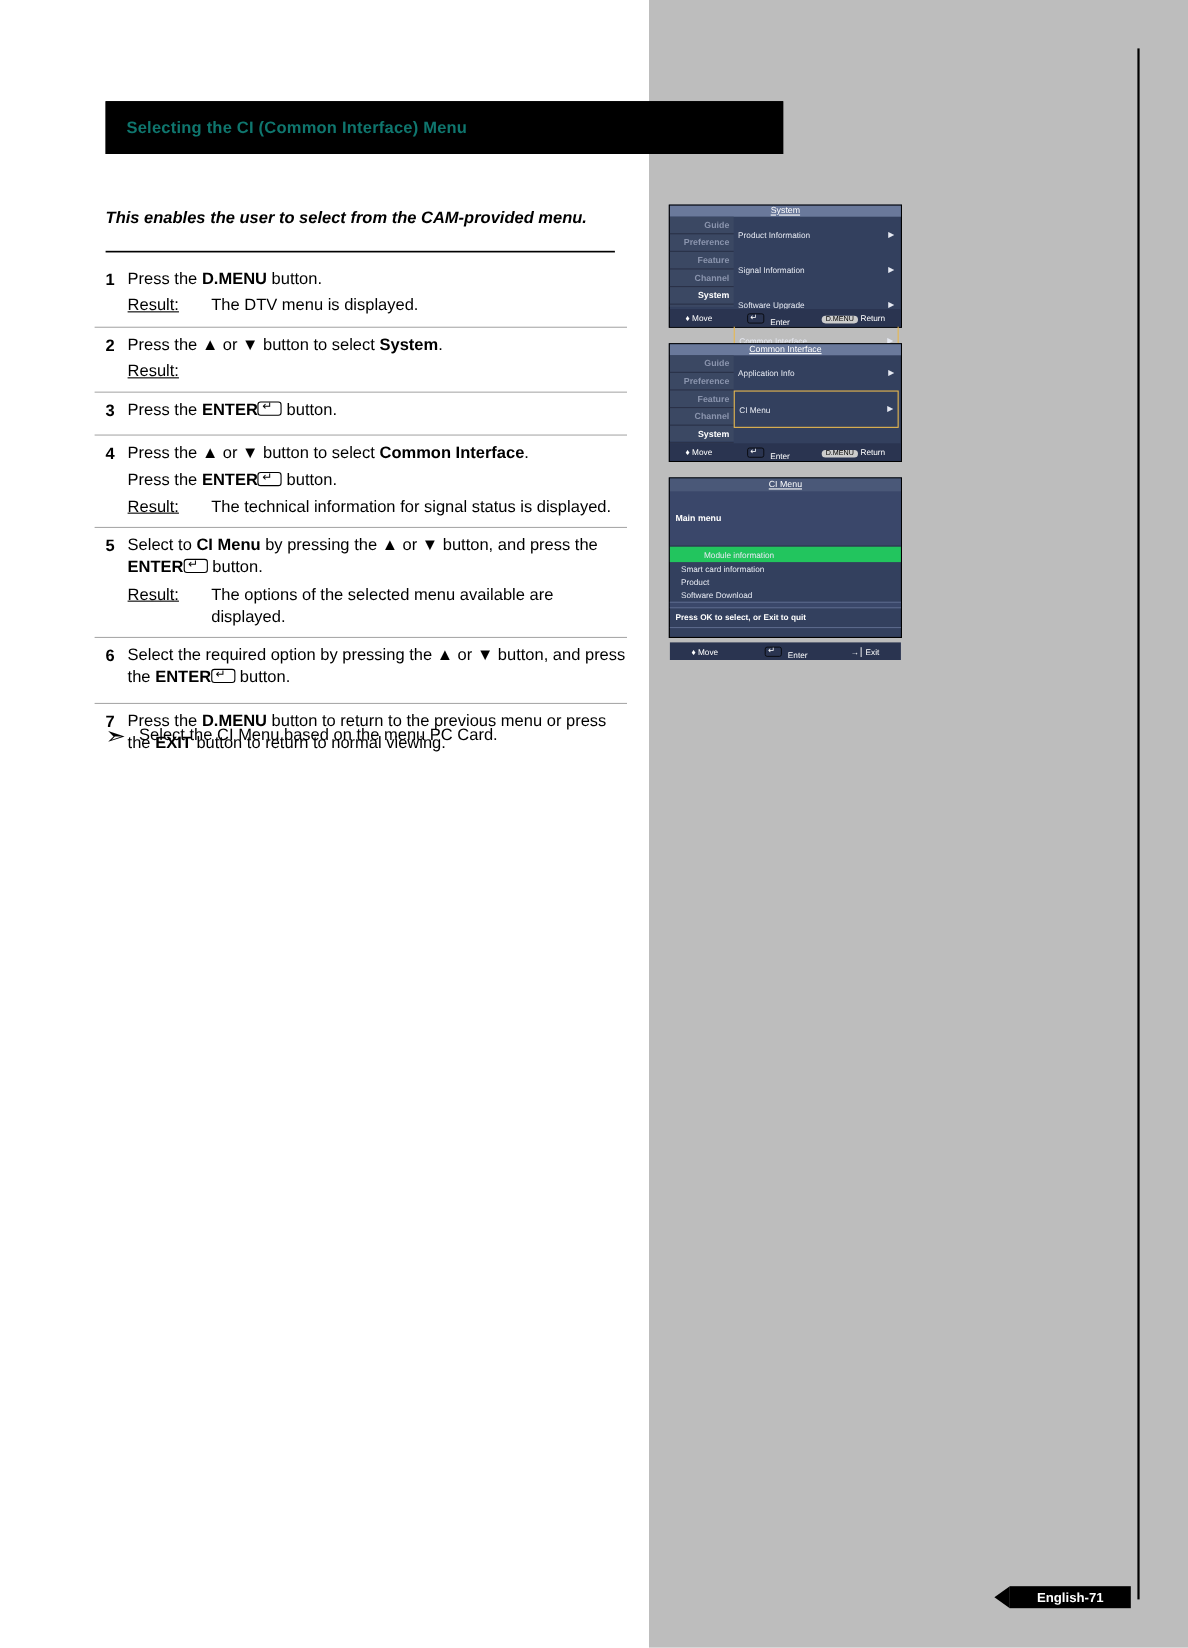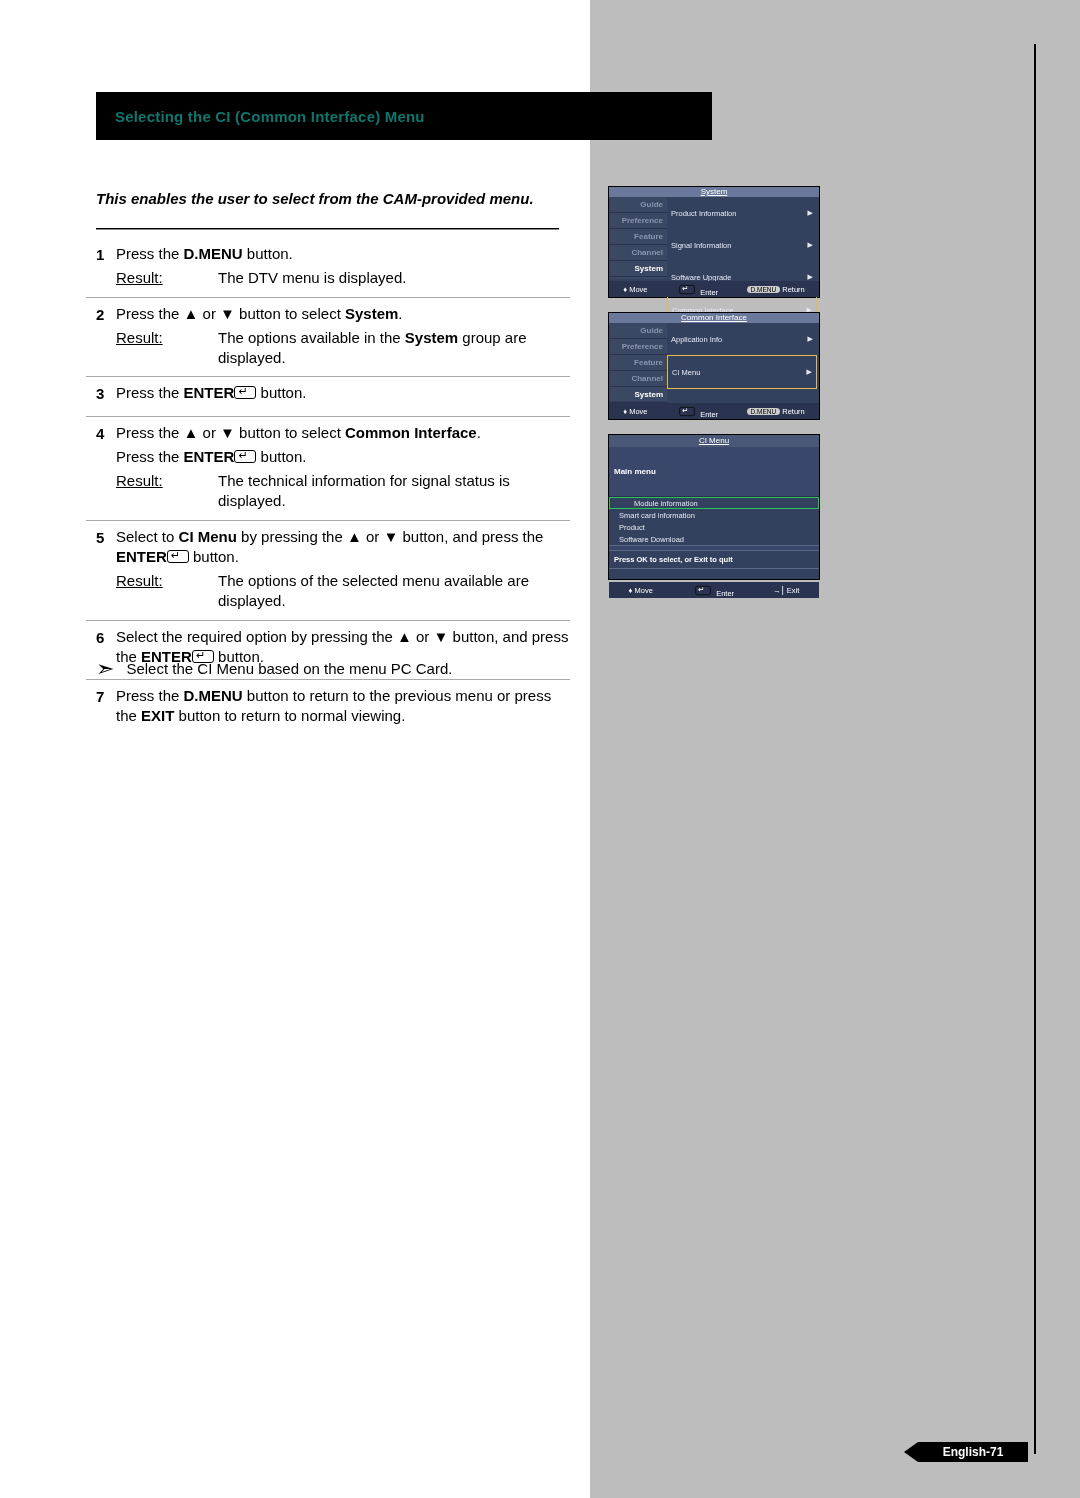--- a/index.html
+++ b/index.html
@@ -10,21 +10,21 @@
   .header-box { position: absolute; left: 96px; top: 92px; width: 616px; height: 48px; border: 1px solid #000; background: #000; display: flex; align-items: center; padding-left: 18px; }
   .header-box h1 { color: #0f766e; font-size: 15px; font-weight: bold; letter-spacing: 0.2px; }
   .intro { position: absolute; left: 96px; top: 190px; font-size: 15px; font-style: italic; font-weight: bold; color: #000; }
   .hr-top { position: absolute; left: 96px; top: 228px; width: 463px; height: 2px; background: linear-gradient(to bottom, #000 60%, #888 60%); }
   .steps { position: absolute; left: 86px; top: 238px; width: 484px; font-size: 15px; color: #000; line-height: 1.35; }
   .step { display: flex; padding: 6px 0 8px 0; border-bottom: 1px solid #aaa; }
   .step:last-child { border-bottom: none; }
   .step .num { width: 30px; font-weight: bold; padding-top: 1px; padding-left: 10px; }
   .step .body { flex: 1; }
   .step .row1 { margin-bottom: 4px; }
-  .result-line { display: flex; gap: 26px; }
+  .result-line { display: flex; }
   .result-label { width: 76px; text-decoration: underline; }
   .result-text { flex: 1; }
   .bold { font-weight: bold; }
   .enter-glyph { display: inline-block; width: 22px; height: 13px; border: 1px solid #000; border-radius: 3px; position: relative; top: 1px; }
   .enter-glyph::after { content: "↵"; position: absolute; left: 3px; top: -3px; font-size: 11px; }
   .note { position: absolute; left: 96px; top: 660px; width: 470px; display: flex; align-items: flex-start; gap: 12px; font-size: 15px; }
   .note-arrow { font-size: 22px; line-height: 0.8; }
   
   .osd { position: absolute; background: #33405e; color: #fff; font-size: 9px; border: 1px solid #000; }
   .osd-title-bar { position: absolute; top: 0; left: 0; right: 0; height: 10px; background: #6a799b; text-align: center; font-size: 8px; color: #fff; line-height: 10px; text-decoration: underline; }
@@ -34,21 +34,21 @@
   .osd-side .tab.dim { color: #8a94ad; }
   .osd-content { position: absolute; left: 58px; right: 2px; top: 10px; bottom: 18px; }
   .osd-content .row { height: 13px; display: flex; align-items: center; padding: 16px 4px; font-size: 7.5px; color: #e6e9f2; justify-content: space-between; }
   .osd-content .row .arr { font-size: 7px; }
   .osd-content .row.hl { border: 1px solid #e8b84f; height: 12px; }
   .osd-footer { position: absolute; left: 0; right: 0; bottom: 0; height: 16px; background: #2a3450; display: flex; align-items: center; justify-content: space-around; font-size: 7.5px; color: #fff; }
   .osd-footer .pill { display: inline-block; background: #ccc; color: #000; border-radius: 6px; padding: 0 4px; font-size: 6.5px; margin-right: 2px; }
   .osd3-header { height: 12px; text-align: center; font-size: 8px; text-decoration: underline; line-height: 12px; background: #4a5878; }
   .osd3-sub { padding: 20px 5px; font-size: 8px; font-weight: bold; color: #fff; background: #3a476a; border-bottom: 1px solid #2a3148; }
   .osd3-item { height: 12px; padding: 0 10px; font-size: 7.5px; color: #e6e9f2; display: flex; align-items: center; }
-  .osd3-item.hl { border: 1px solid #22c55e; padding-left: 24px; }
+  .osd3-item.hl { border: 7px solid #22c55e; padding-left: 24px; }
   .osd3-gap { height: 6px; background: #3a476a; border-top: 1px solid #5a688a; border-bottom: 1px solid #5a688a; }
   .osd3-prompt { padding: 4px 5px; font-size: 7.5px; color: #fff; font-weight: bold; }
   .osd3-blank { height: 14px; border-top: 1px solid #5a688a; }
   .osd3-footer { height: 16px; background: #2a3450; display: flex; align-items: center; justify-content: space-around; font-size: 7.5px; color: #fff; }
   .page-num-tab { position: absolute; bottom: 36px; right: 52px; width: 110px; height: 20px; background: #000; color: #fff; font-size: 12px; font-weight: bold; display: flex; align-items: center; justify-content: center; }
   .page-num-tab::before { content: ""; position: absolute; left: -14px; top: 0; border-top: 10px solid transparent; border-bottom: 10px solid transparent; border-right: 14px solid #000; }
 </style>
 </head>
 <body>
 
@@ -73,21 +73,20 @@
             <div class="result-text">The DTV menu is displayed.</div>
           </div>
         </div>
       </div>
       <div class="step">
         <div class="num">2</div>
         <div class="body">
           <div class="row1">Press the ▲ or ▼ button to select <span class="bold">System</span>.</div>
           <div class="result-line">
             <div class="result-label">Result:</div>
-            <div class="result-text">The options available in the <span class="bold">System</span> group are displayed.</div>
           </div>
         </div>
       </div>
       <div class="step">
         <div class="num">3</div>
         <div class="body">
           <div class="row1">Press the <span class="bold">ENTER</span><span class="enter-glyph"></span>  button.</div>
         </div>
       </div>
       <div class="step">

